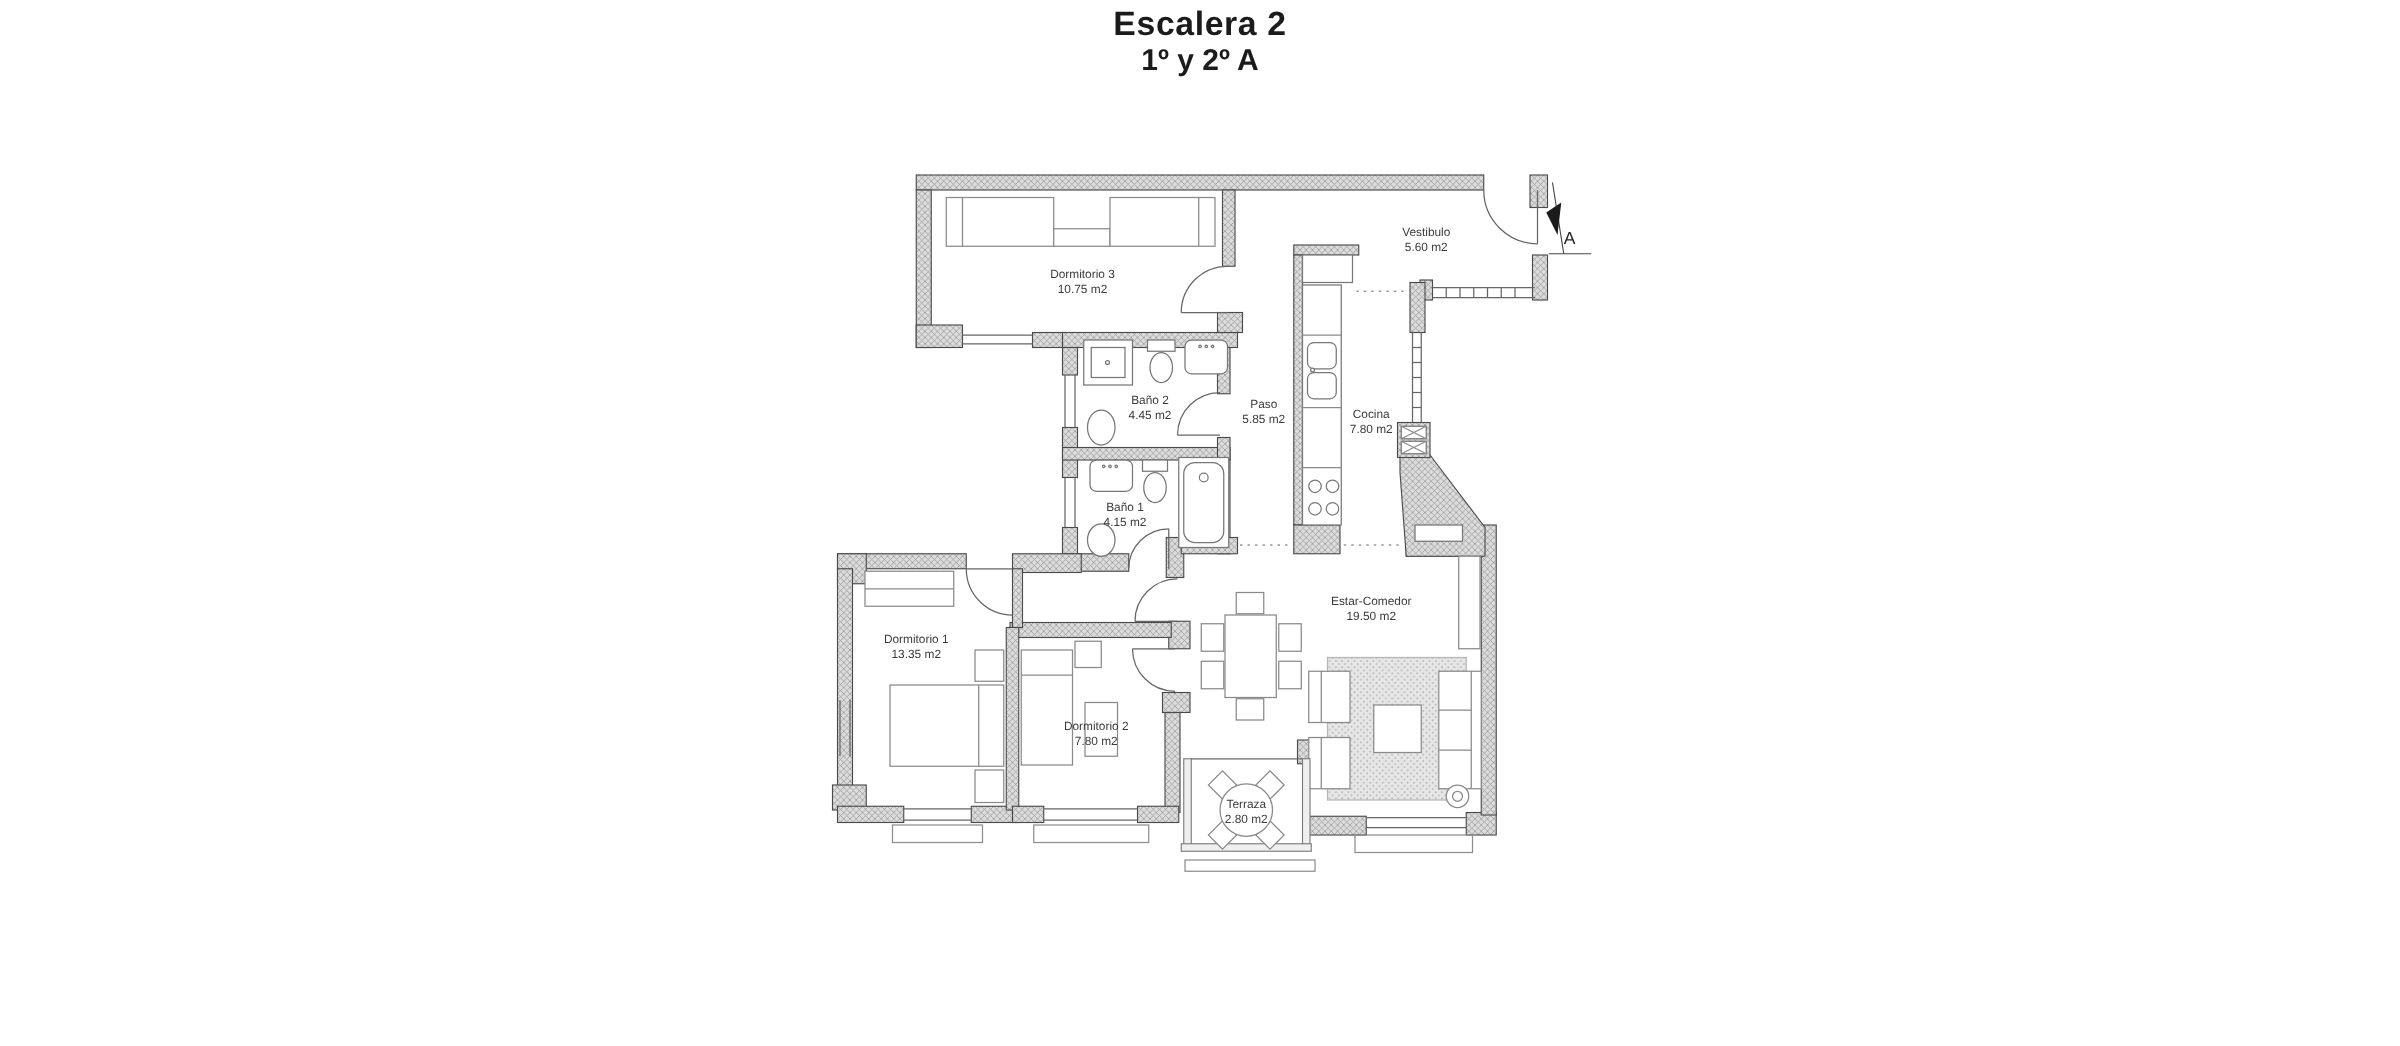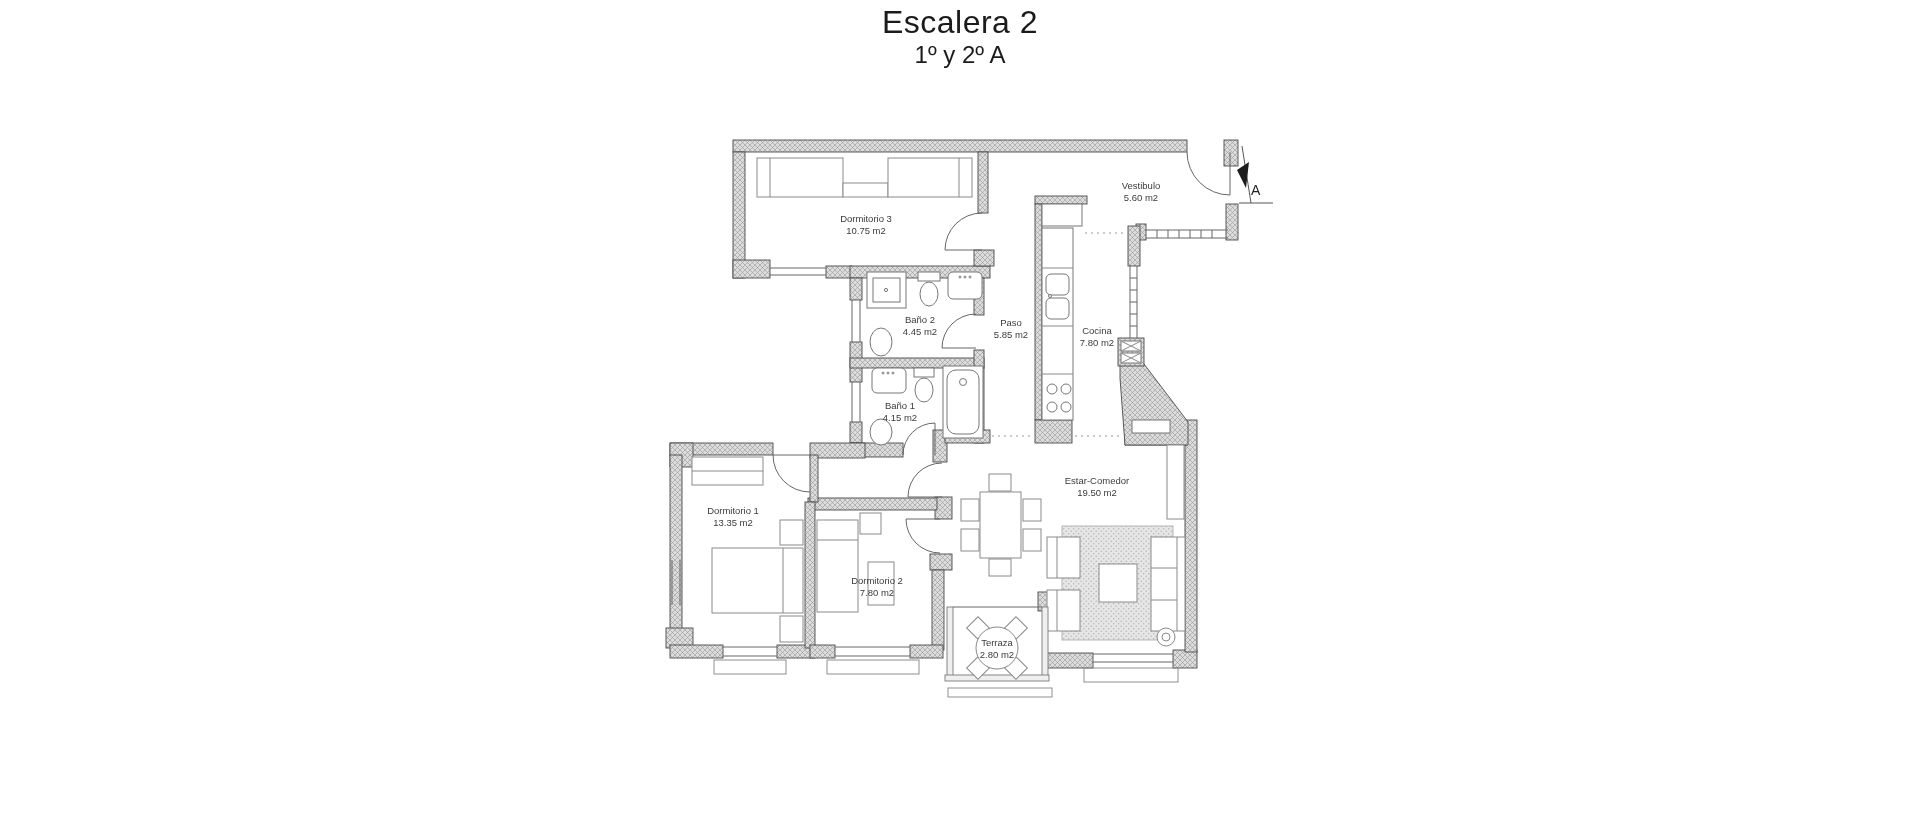--- a/index.html
+++ b/index.html
@@ -1,22 +1,22 @@
 <!DOCTYPE html>
 <html><head>
 <meta charset="utf-8">
 <style>
   html,body{margin:0;padding:0;background:#ffffff;}
   body{
     width:1920px;height:837px;position:relative;overflow:hidden;
     font-family:"Liberation Sans","DejaVu Sans",sans-serif;
   }
   .header{position:absolute;top:4px;left:0;width:100%;text-align:center;color:#1b1b1b;}
-  .header .title{font-size:32px;font-weight:normal;letter-spacing:.5px;line-height:1.15;}
-  .header .subtitle{font-size:24px;font-weight:normal;line-height:1.2;}
+  .header .title{font-size:27px;font-weight:bold;letter-spacing:.5px;line-height:1.15;}
+  .header .subtitle{font-size:24px;font-weight:bold;line-height:1.2;}
   .plan-wrap{position:absolute;left:630px;top:100px;width:700px;height:645px;}
   svg text.rlabel{font-family:"Liberation Sans","DejaVu Sans",sans-serif;font-size:9.5px;fill:#3b3b3b;}
   svg text.amark{font-family:"Liberation Sans","DejaVu Sans",sans-serif;font-size:14px;fill:#222;}
   .wall{fill:url(#hatch);stroke:#4a4a4a;stroke-width:0.9;}
   .twall{fill:#efefef;stroke:#7a7a7a;stroke-width:0.9;}
   .furn{fill:#ffffff;stroke:#8a8a8a;stroke-width:1;}
   .furnln{stroke:#8a8a8a;stroke-width:1;fill:none;}
   .fix{fill:#ffffff;stroke:#777777;stroke-width:1;}
   .door{stroke:#666666;stroke-width:1;fill:none;}
   .win{stroke:#666666;stroke-width:1;}

